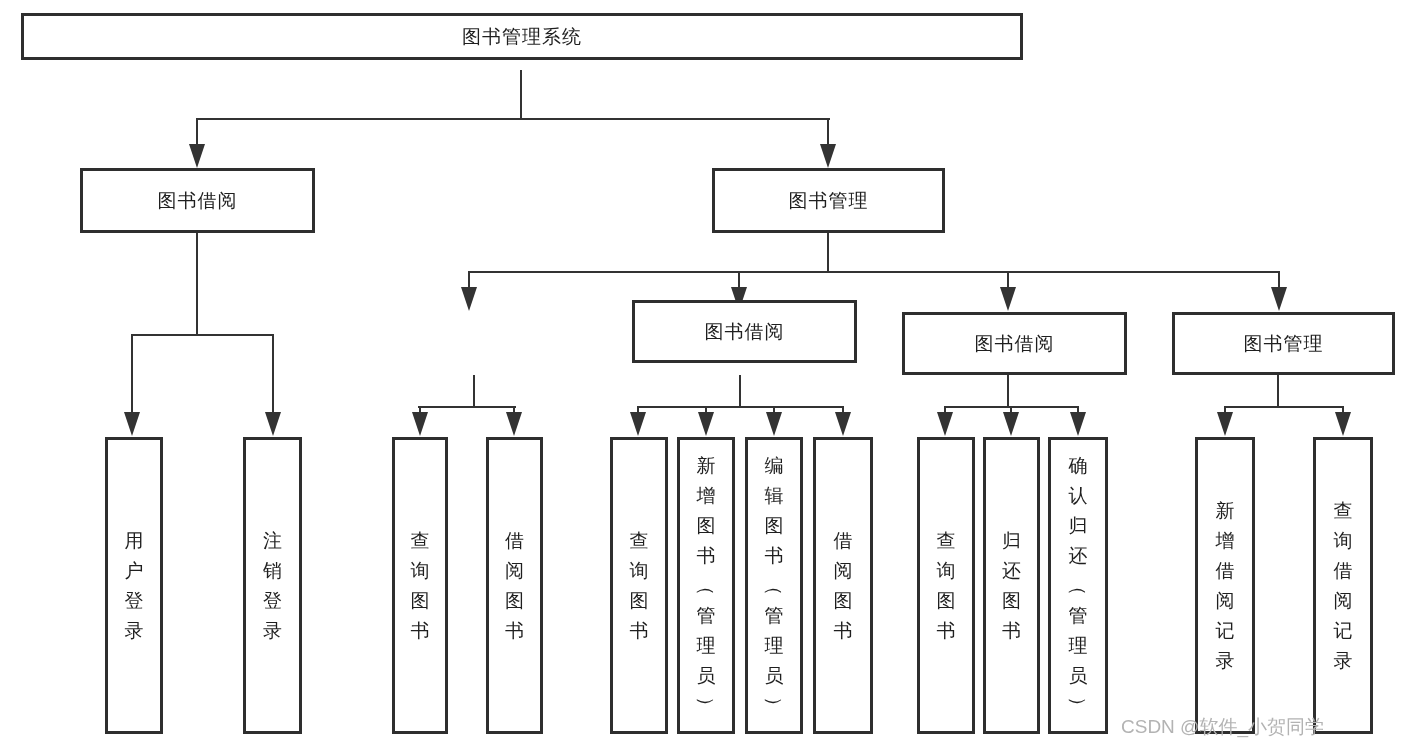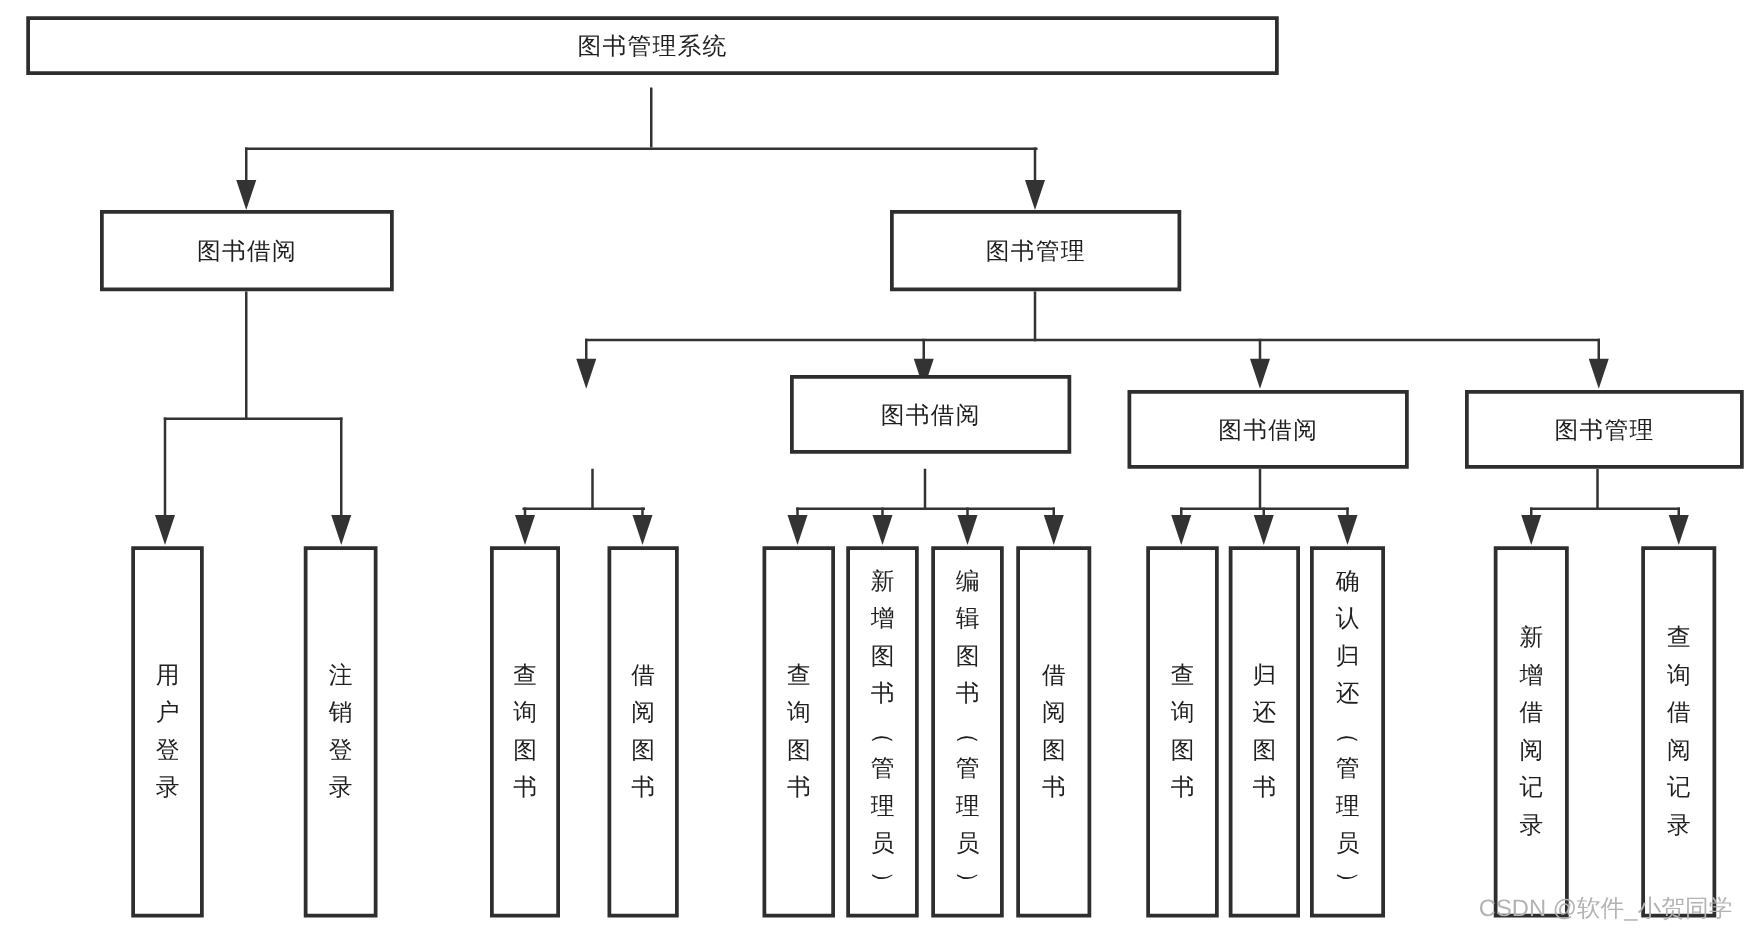--- a/index.html
+++ b/index.html
@@ -48,21 +48,21 @@
   .hline { position: absolute; height: 2px; background: var(--line); }
   .arrow {
     position: absolute;
     width: 0; height: 0;
     border-left: 8px solid transparent;
     border-right: 8px solid transparent;
     border-top: 24px solid var(--line);
   }
   .watermark {
     position: absolute;
-    left: 1183px;
+    left: 1121px;
     top: 714px;
     font-size: 19px;
     color: var(--watermark);
     white-space: nowrap;
     z-index: 10;
   }
 </style>
 </head>
 <body>
 

